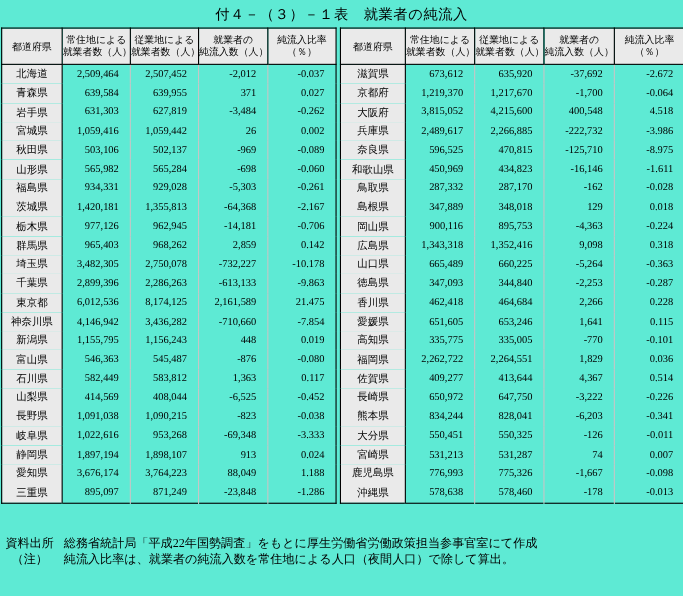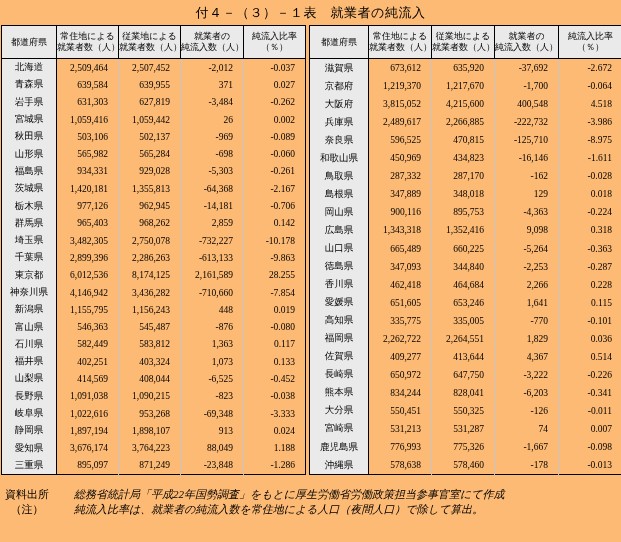--- a/index.html
+++ b/index.html
@@ -1,21 +1,21 @@
 <!DOCTYPE html>
 <html><head>
 <meta charset="utf-8">
 <style>
   html,body { margin:0; padding:0; background:#ffffff; }
   body {
     width:621px; height:542px;
     font-family:"Liberation Serif","DejaVu Serif",serif;
     color:#000;
   }
-  .page { position:relative; width:621px; height:542px; overflow:hidden; background:#fdba74; }
+  .page { position:relative; width:621px; height:542px; overflow:hidden; background:#5eead4; }
 
   .title {
     position:absolute; top:4px; left:0; width:100%;
     text-align:center; font-size:13px; letter-spacing:0.5px;
   }
 
   .tables { position:absolute; top:25px; left:1px; display:flex; gap:3px; }
 
   table {
     border-collapse:collapse; table-layout:fixed;
@@ -47,21 +47,21 @@
     border-right:1px solid #c6c6c6;
   }
   td.num:last-child { border-right:none; }
 
   .footer {
     position:absolute; top:487px; left:4px;
     font-size:11px; line-height:15px;
   }
   .footer .frow { display:flex; }
   .footer .lbl { width:46px; flex:none; text-align:center; }
-  .footer .txt { margin-left:24px;font-style:italic; }
+  .footer .txt { margin-left:8px; }
 </style>
 </head>
 <body>
 
 <div class="page">
 
   <div class="title">付４－（３）－１表　就業者の純流入</div>
 
   <div class="tables">
 
@@ -165,21 +165,21 @@
             <td class="num">2,899,396</td>
             <td class="num">2,286,263</td>
             <td class="num">-613,133</td>
             <td class="num">-9.863</td>
           </tr>
           <tr>
             <td class="pref">東京都</td>
             <td class="num">6,012,536</td>
             <td class="num">8,174,125</td>
             <td class="num">2,161,589</td>
-            <td class="num">28.255</td>
+            <td class="num">21.475</td>
           </tr>
           <tr>
             <td class="pref">神奈川県</td>
             <td class="num">4,146,942</td>
             <td class="num">3,436,282</td>
             <td class="num">-710,660</td>
             <td class="num">-7.854</td>
           </tr>
           <tr>
             <td class="pref">新潟県</td>
@@ -194,27 +194,20 @@
             <td class="num">545,487</td>
             <td class="num">-876</td>
             <td class="num">-0.080</td>
           </tr>
           <tr>
             <td class="pref">石川県</td>
             <td class="num">582,449</td>
             <td class="num">583,812</td>
             <td class="num">1,363</td>
             <td class="num">0.117</td>
-          </tr>
-          <tr>
-            <td class="pref">福井県</td>
-            <td class="num">402,251</td>
-            <td class="num">403,324</td>
-            <td class="num">1,073</td>
-            <td class="num">0.133</td>
           </tr>
           <tr>
             <td class="pref">山梨県</td>
             <td class="num">414,569</td>
             <td class="num">408,044</td>
             <td class="num">-6,525</td>
             <td class="num">-0.452</td>
           </tr>
           <tr>
             <td class="pref">長野県</td>

